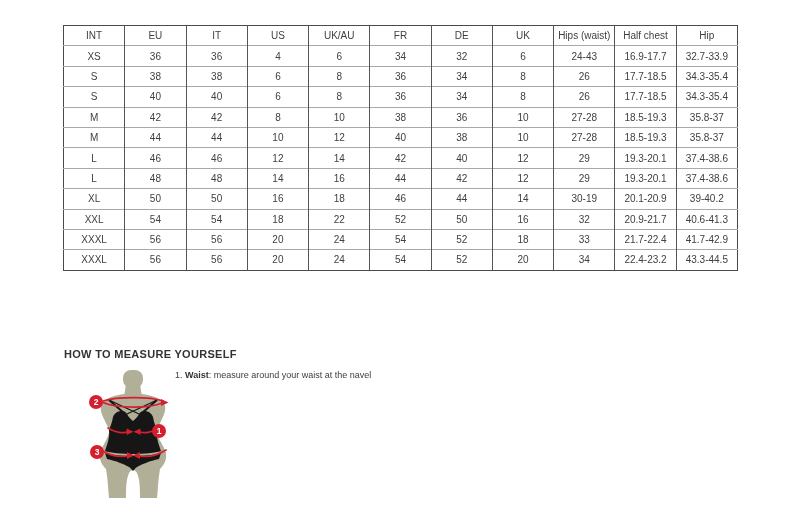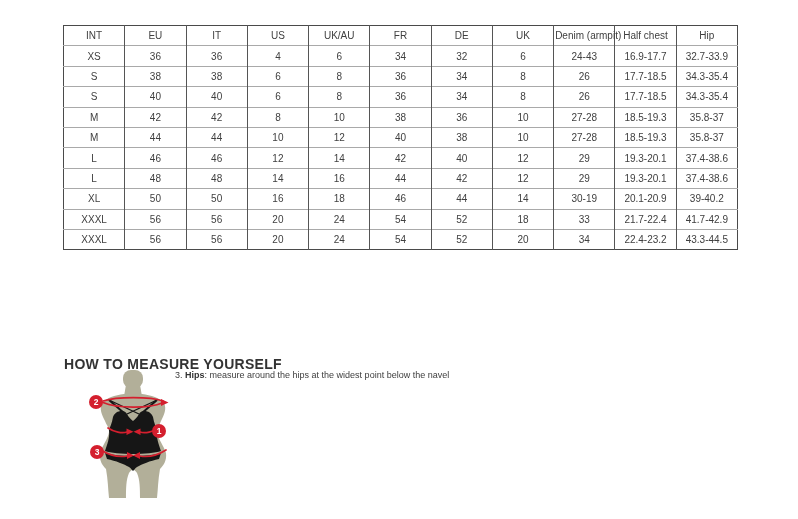--- a/index.html
+++ b/index.html
@@ -37,22 +37,22 @@
     vertical-align:middle;
     white-space:nowrap;
     border-left:1px solid var(--bdark);
     border-top:1px solid var(--blight);
     padding:0 1px;
   }
   table.size-table th:first-child, table.size-table td:first-child{border-left:none;}
   table.size-table thead th{border-top:none;}
   
   .measure-heading{
-    position:absolute;left:64px;top:356px;
-    font-size:14px;font-weight:bold;
+    position:absolute;left:64px;top:348px;
+    font-size:11px;font-weight:bold;
     letter-spacing:.3px;
     color:#333333;
   }
   .figure{
     position:absolute;left:82px;top:368px;
     width:95px;height:135px;
   }
   .steps{
     position:absolute;left:175px;top:369px;
     list-style:none;
@@ -73,21 +73,21 @@
     <thead>
       <tr>
           <th>INT</th>
           <th>EU</th>
           <th>IT</th>
           <th>US</th>
           <th>UK/AU</th>
           <th>FR</th>
           <th>DE</th>
           <th>UK</th>
-          <th>Denim (armpit)</th>
+          <th>Hips (waist)</th>
           <th>Half chest</th>
           <th>Hip</th>
         </tr>
     </thead>
     <tbody>
         <tr>
           <td>XS</td>
           <td>36</td>
           <td>36</td>
           <td>4</td>
@@ -182,20 +182,33 @@
           <td>50</td>
           <td>50</td>
           <td>16</td>
           <td>18</td>
           <td>46</td>
           <td>44</td>
           <td>14</td>
           <td>30-19</td>
           <td>20.1-20.9</td>
           <td>39-40.2</td>
+        </tr>
+        <tr>
+          <td>XXL</td>
+          <td>54</td>
+          <td>54</td>
+          <td>18</td>
+          <td>22</td>
+          <td>52</td>
+          <td>50</td>
+          <td>16</td>
+          <td>32</td>
+          <td>20.9-21.7</td>
+          <td>40.6-41.3</td>
         </tr>
         <tr>
           <td>XXXL</td>
           <td>56</td>
           <td>56</td>
           <td>20</td>
           <td>24</td>
           <td>54</td>
           <td>52</td>
           <td>18</td>
@@ -299,17 +312,17 @@
       </g>
       <g>
         <circle cx="15" cy="84" r="7" fill="var(--accent)"></circle>
         <text x="15" y="87.2" text-anchor="middle" font-family="Liberation Sans, sans-serif" font-size="8.5" font-weight="bold" fill="#ffffff">3</text>
       </g>
     </svg>
   </div>
 
   <ol class="steps">
     <li>
-      <span>3. </span><span class="lbl">Hips</span><span>: measure around the hips at the widest point below the navel</span>
+      <span>1. </span><span class="lbl">Waist</span><span>: measure around your waist at the navel</span>
     </li>
   </ol>
 
 </div>
 
 </body></html>

